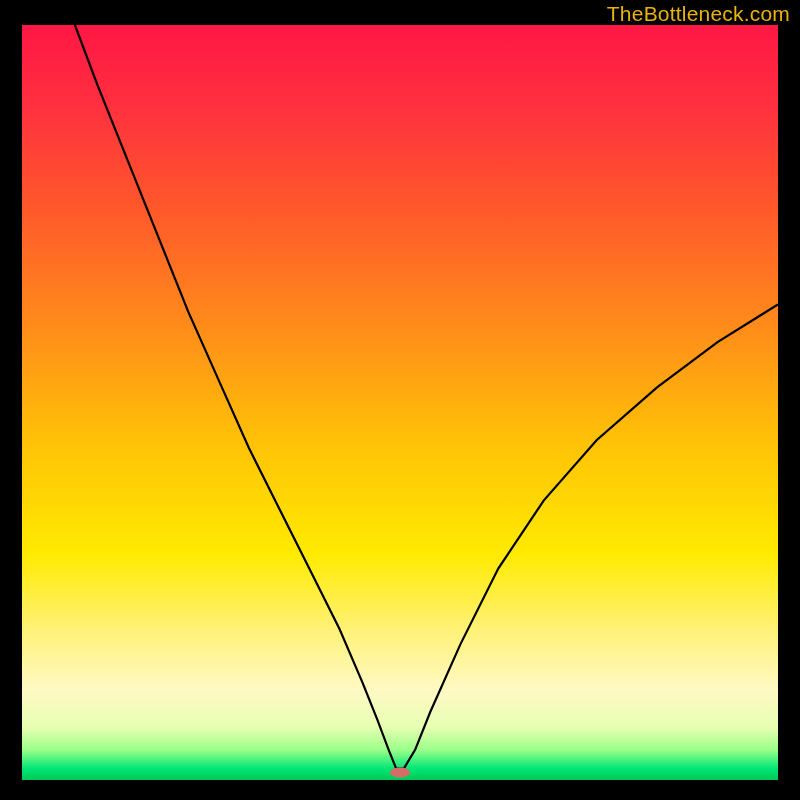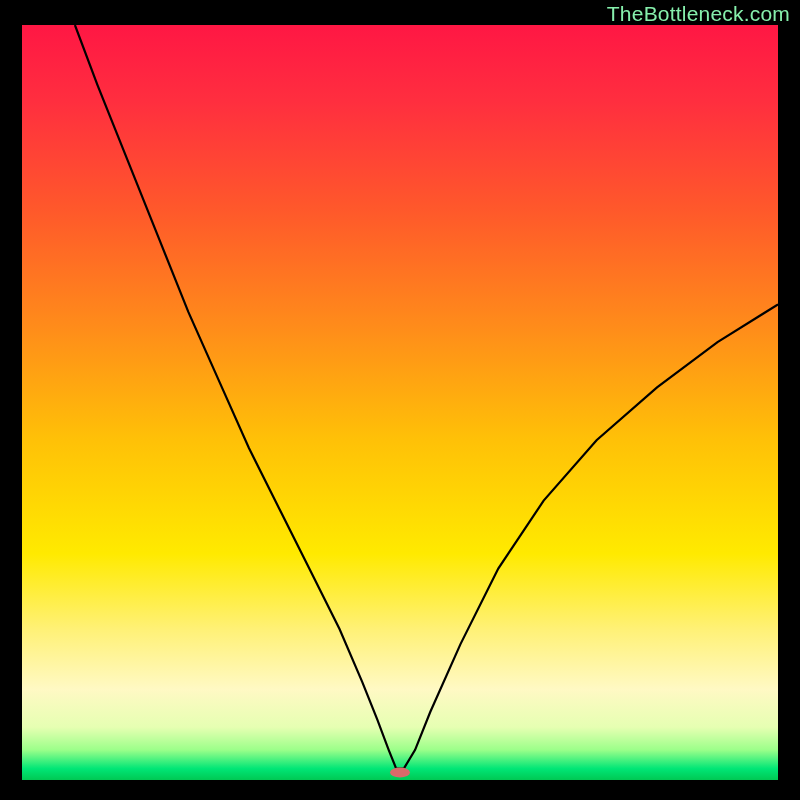--- a/index.html
+++ b/index.html
@@ -14,21 +14,21 @@
   .frame {
     position: relative;
     width: 800px;
     height: 800px;
     background: #000;
   }
   .watermark {
     position: absolute;
     top: 2px;
     right: 10px;
-    color: #86efac;
+    color: #eab308;
     font-size: 21px;
     font-weight: 500;
     letter-spacing: 0.2px;
     z-index: 10;
   }
   .plot-area {
     position: absolute;
     left: 22px;
     top: 25px;
     width: 756px;

